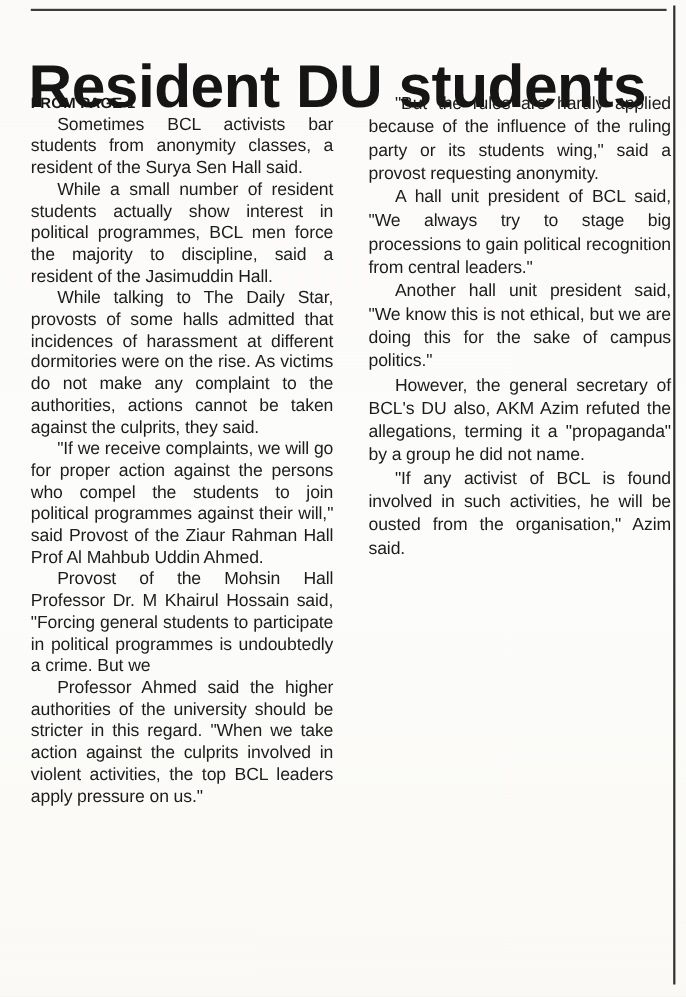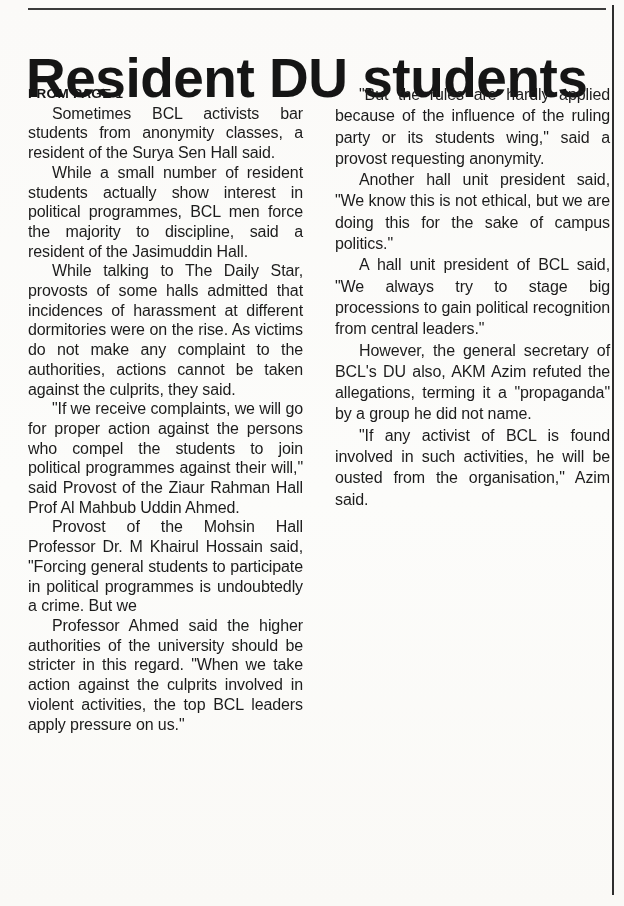--- a/index.html
+++ b/index.html
@@ -93,19 +93,19 @@
       <div class="kicker">FROM PAGE 1</div>
       <p class="indent">Sometimes BCL activists bar students from anonymity classes, a resident of the Surya Sen Hall said.</p>
       <p class="indent">While a small number of resident students actually show interest in political programmes, BCL men force the majority to discipline, said a resident of the Jasimuddin Hall.</p>
       <p class="indent">While talking to The Daily Star, provosts of some halls admitted that incidences of harassment at different dormitories were on the rise. As victims do not make any complaint to the authorities, actions cannot be taken against the culprits, they said.</p>
       <p class="indent">"If we receive complaints, we will go for proper action against the persons who compel the students to join political programmes against their will," said Provost of the Ziaur Rahman Hall Prof Al Mahbub Uddin Ahmed.</p>
       <p class="indent">Provost of the Mohsin Hall Professor Dr. M Khairul Hossain said, "Forcing general students to participate in political programmes is undoubtedly a crime. But we</p>
       <p class="indent">Professor Ahmed said the higher authorities of the university should be stricter in this regard. "When we take action against the culprits involved in violent activities, the top BCL leaders apply pressure on us."</p>
     </div>
     <div class="col col-right">
       <p class="indent">"But the rules are hardly applied because of the influence of the ruling party or its students wing," said a provost requesting anonymity.</p>
+      <p class="indent">A hall unit president of BCL said, "We always try to stage big processions to gain political recognition from central leaders."</p>
       <p class="indent">Another hall unit president said, "We know this is not ethical, but we are doing this for the sake of campus politics."</p>
-      <p class="indent">A hall unit president of BCL said, "We always try to stage big processions to gain political recognition from central leaders."</p>
       <p class="indent">However, the general secretary of BCL's DU also, AKM Azim refuted the allegations, terming it a "propaganda" by a group he did not name.</p>
       <p class="indent">"If any activist of BCL is found involved in such activities, he will be ousted from the organisation," Azim said.</p>
     </div>
   </div>
 </div>
 
 </body></html>

